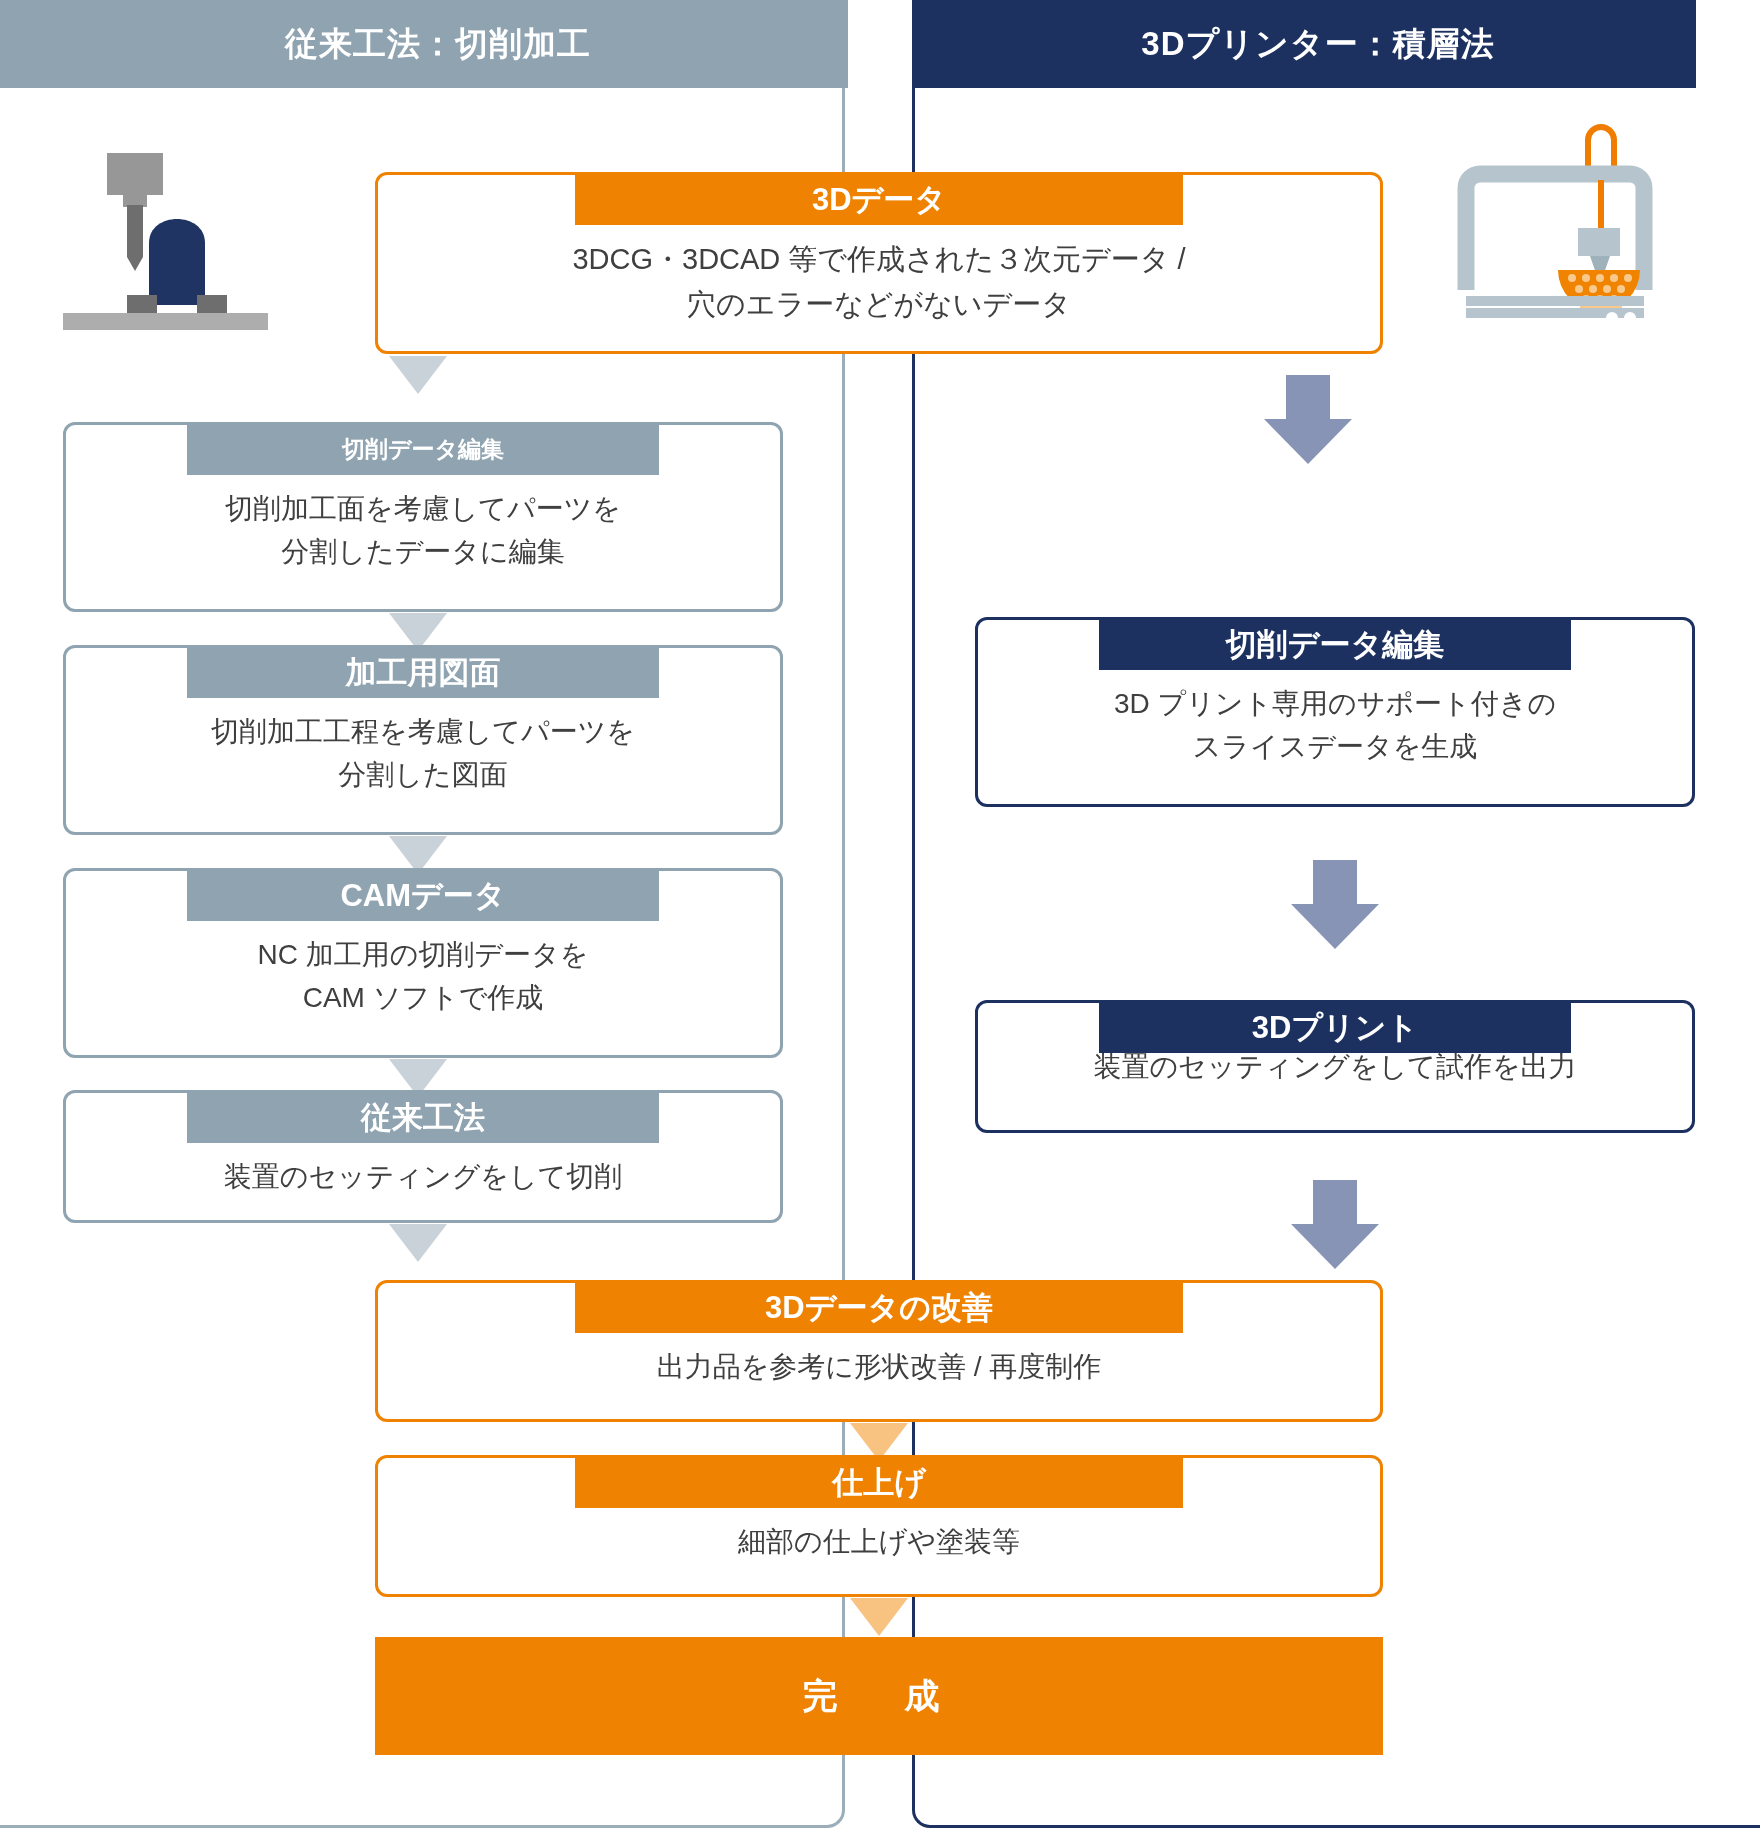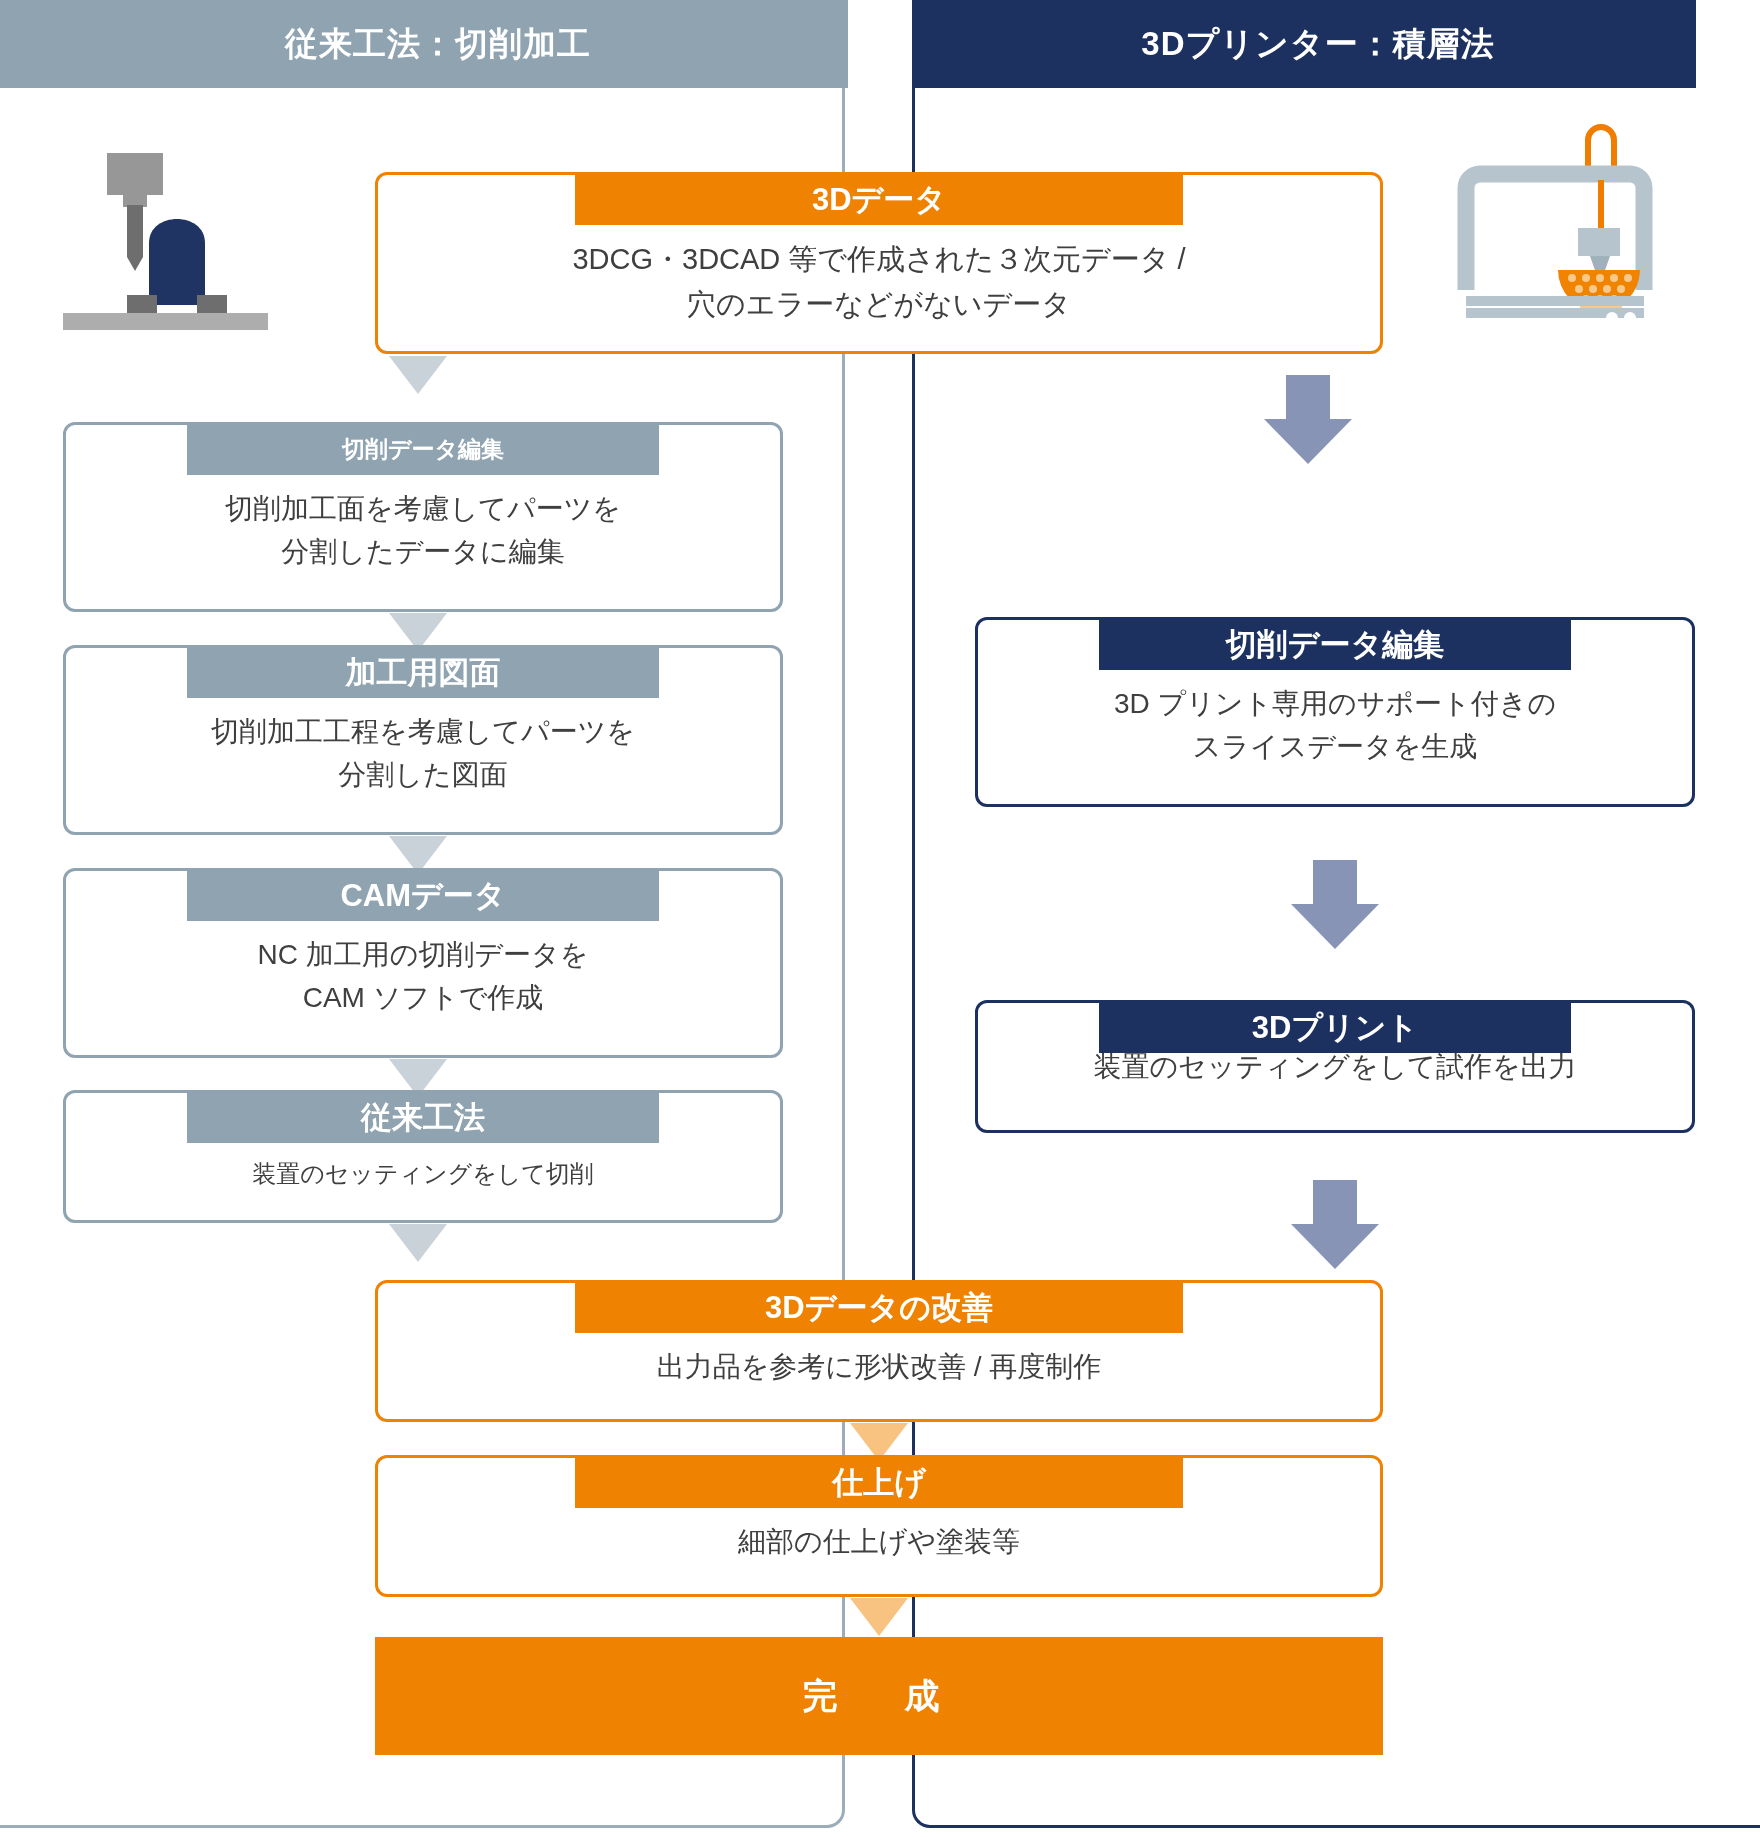--- a/index.html
+++ b/index.html
@@ -223,21 +223,21 @@
   <div class="pdesc" style="margin-top:62px; font-size:28px;">NC 加工用の切削データを
 CAM ソフトで作成</div>
 </div>
 
 <div class="arrow-thin arrow-gray" style="left:389px; top:1059px;"></div>
 
 <div class="pbox gray-box" style="left:63px; top:1090px; width:720px; height:133px;">
   <div class="ptitle gray-title" style="width:472px; height:51px; font-size:31px;">
     <span>従来工法</span>
   </div>
-  <div class="pdesc" style="margin-top:62px; font-size:24px;">装置のセッティングをして切削</div>
+  <div class="pdesc" style="margin-top:62px; font-size:28px;">装置のセッティングをして切削</div>
 </div>
 
 <div class="arrow-thin arrow-gray" style="left:389px; top:1224px;"></div>
 
 <div class="arrow-fat" style="left:1264px; top:375px; width:88px; height:89px;">
   <div class="stem"></div>
     <div class="head"></div>
 </div>
 
 <div class="pbox navy-box" style="left:975px; top:617px; width:720px; height:190px;">

